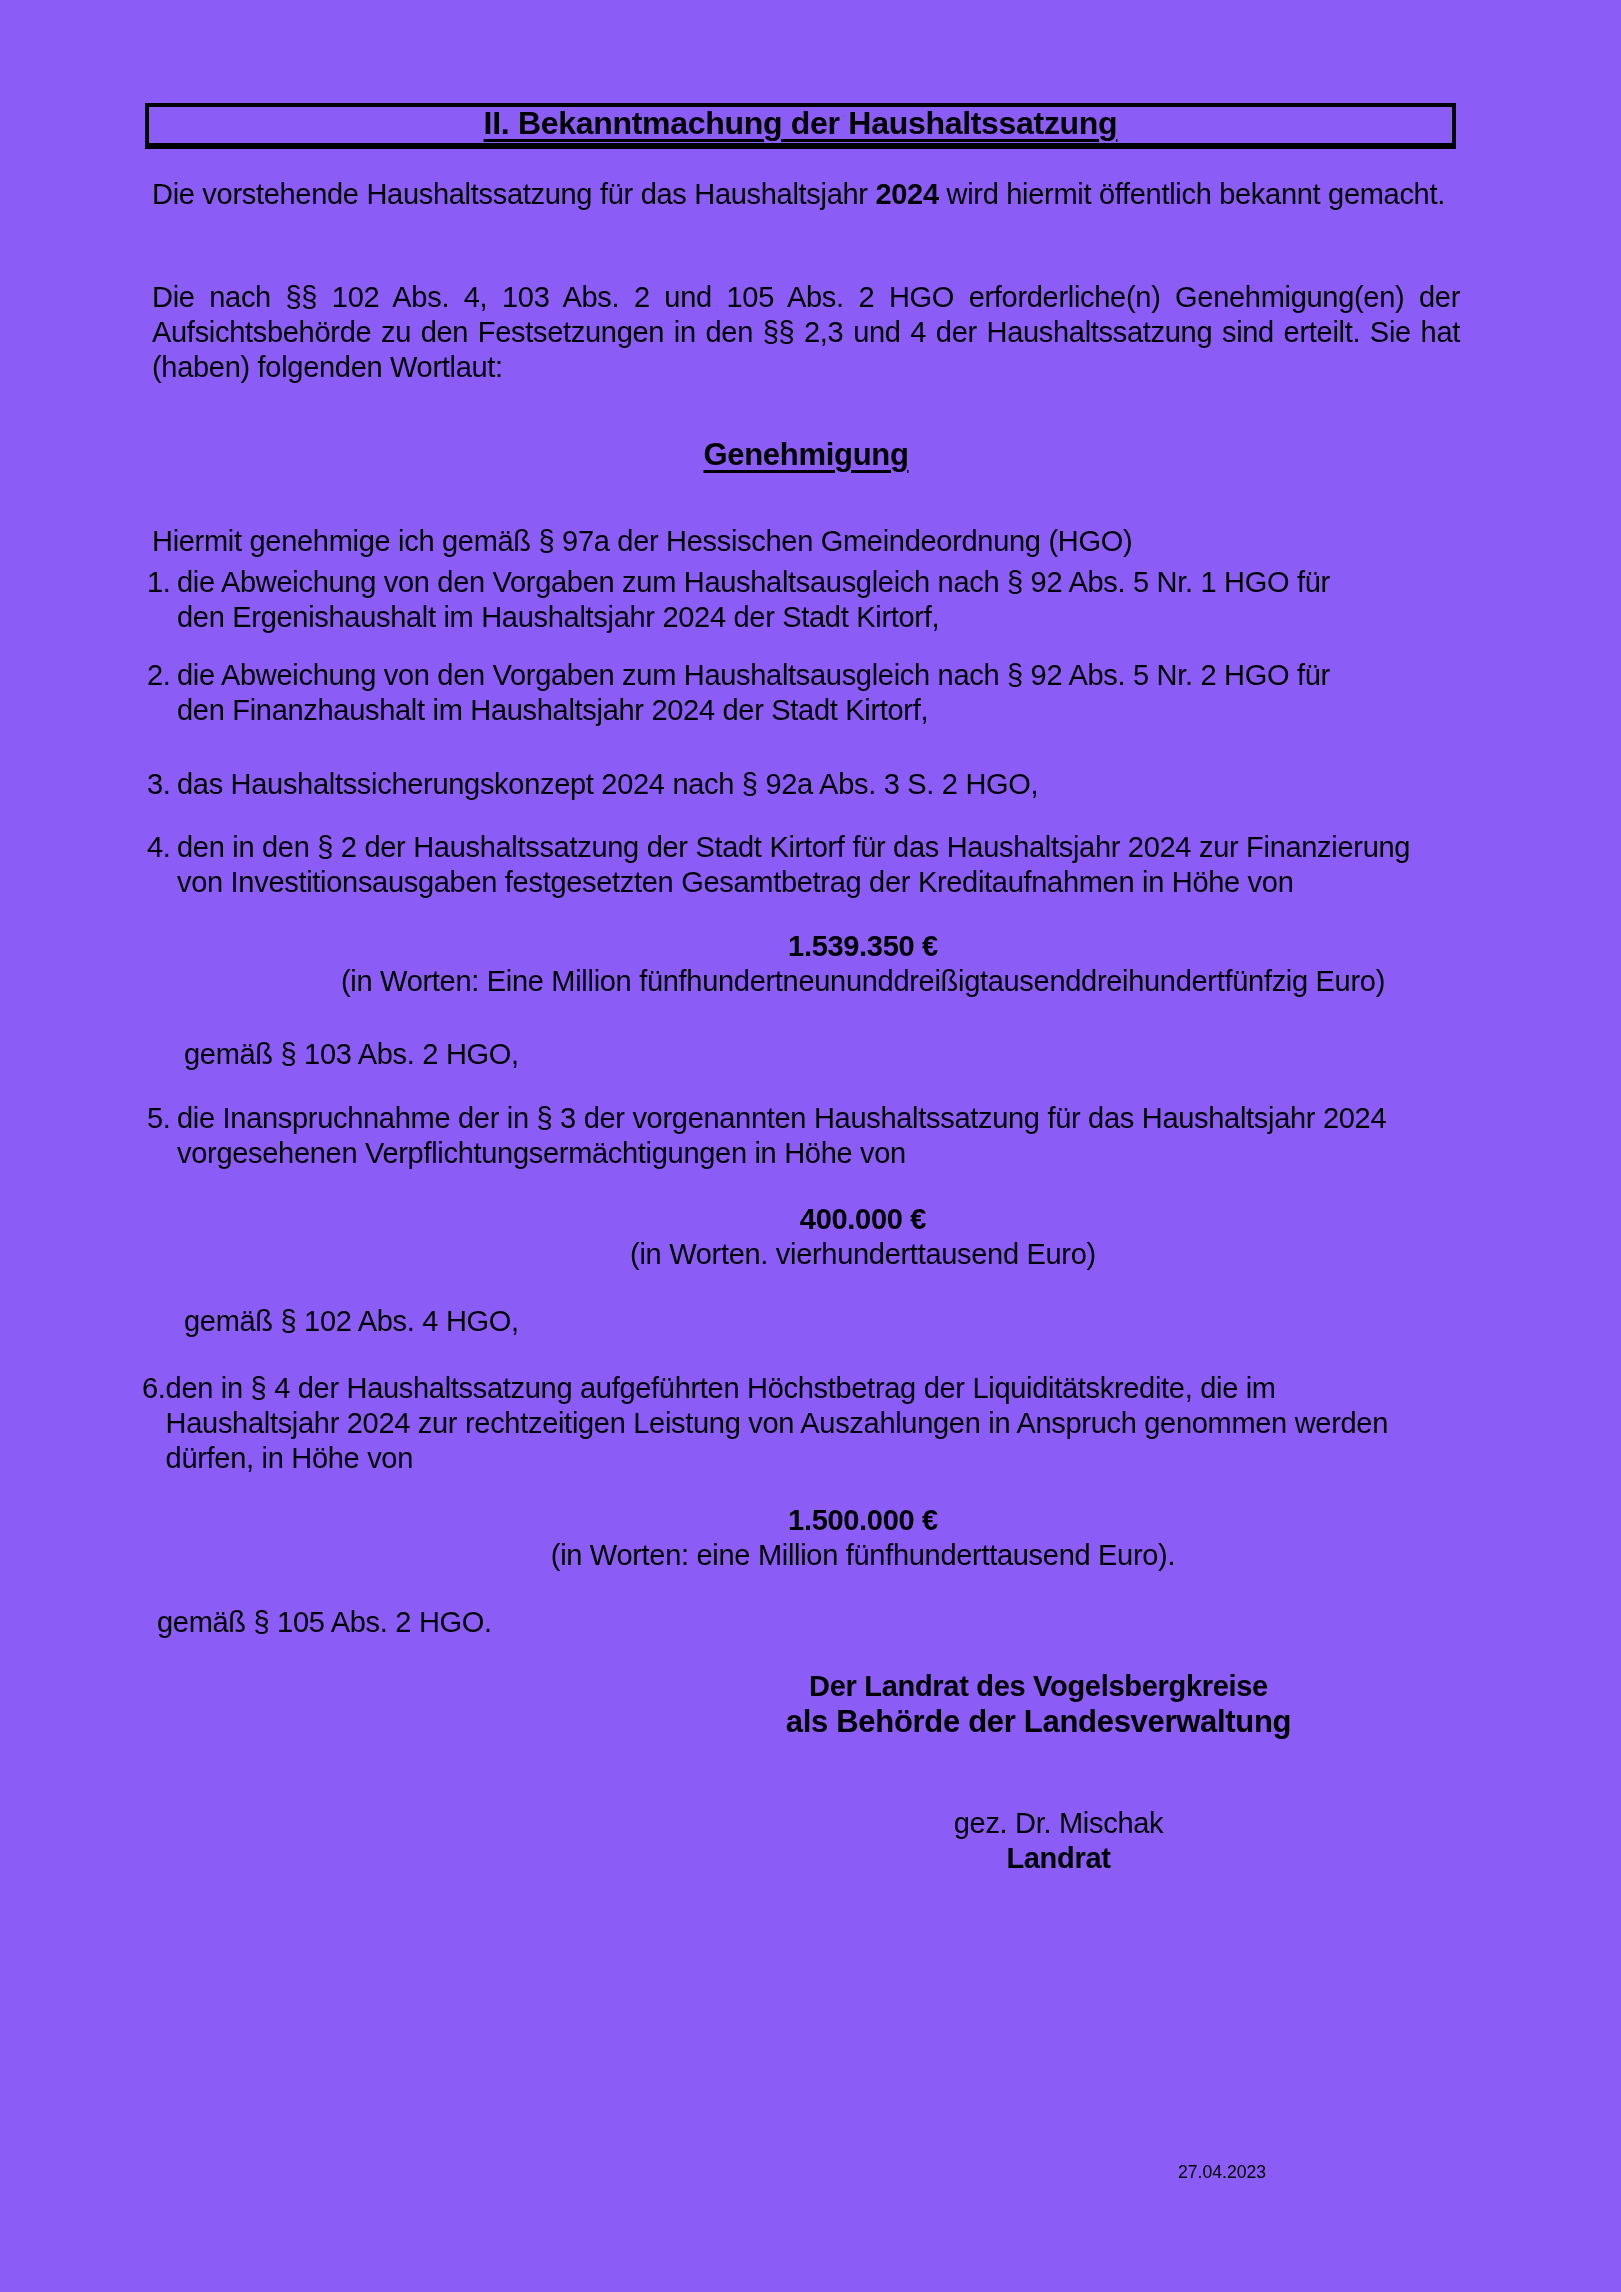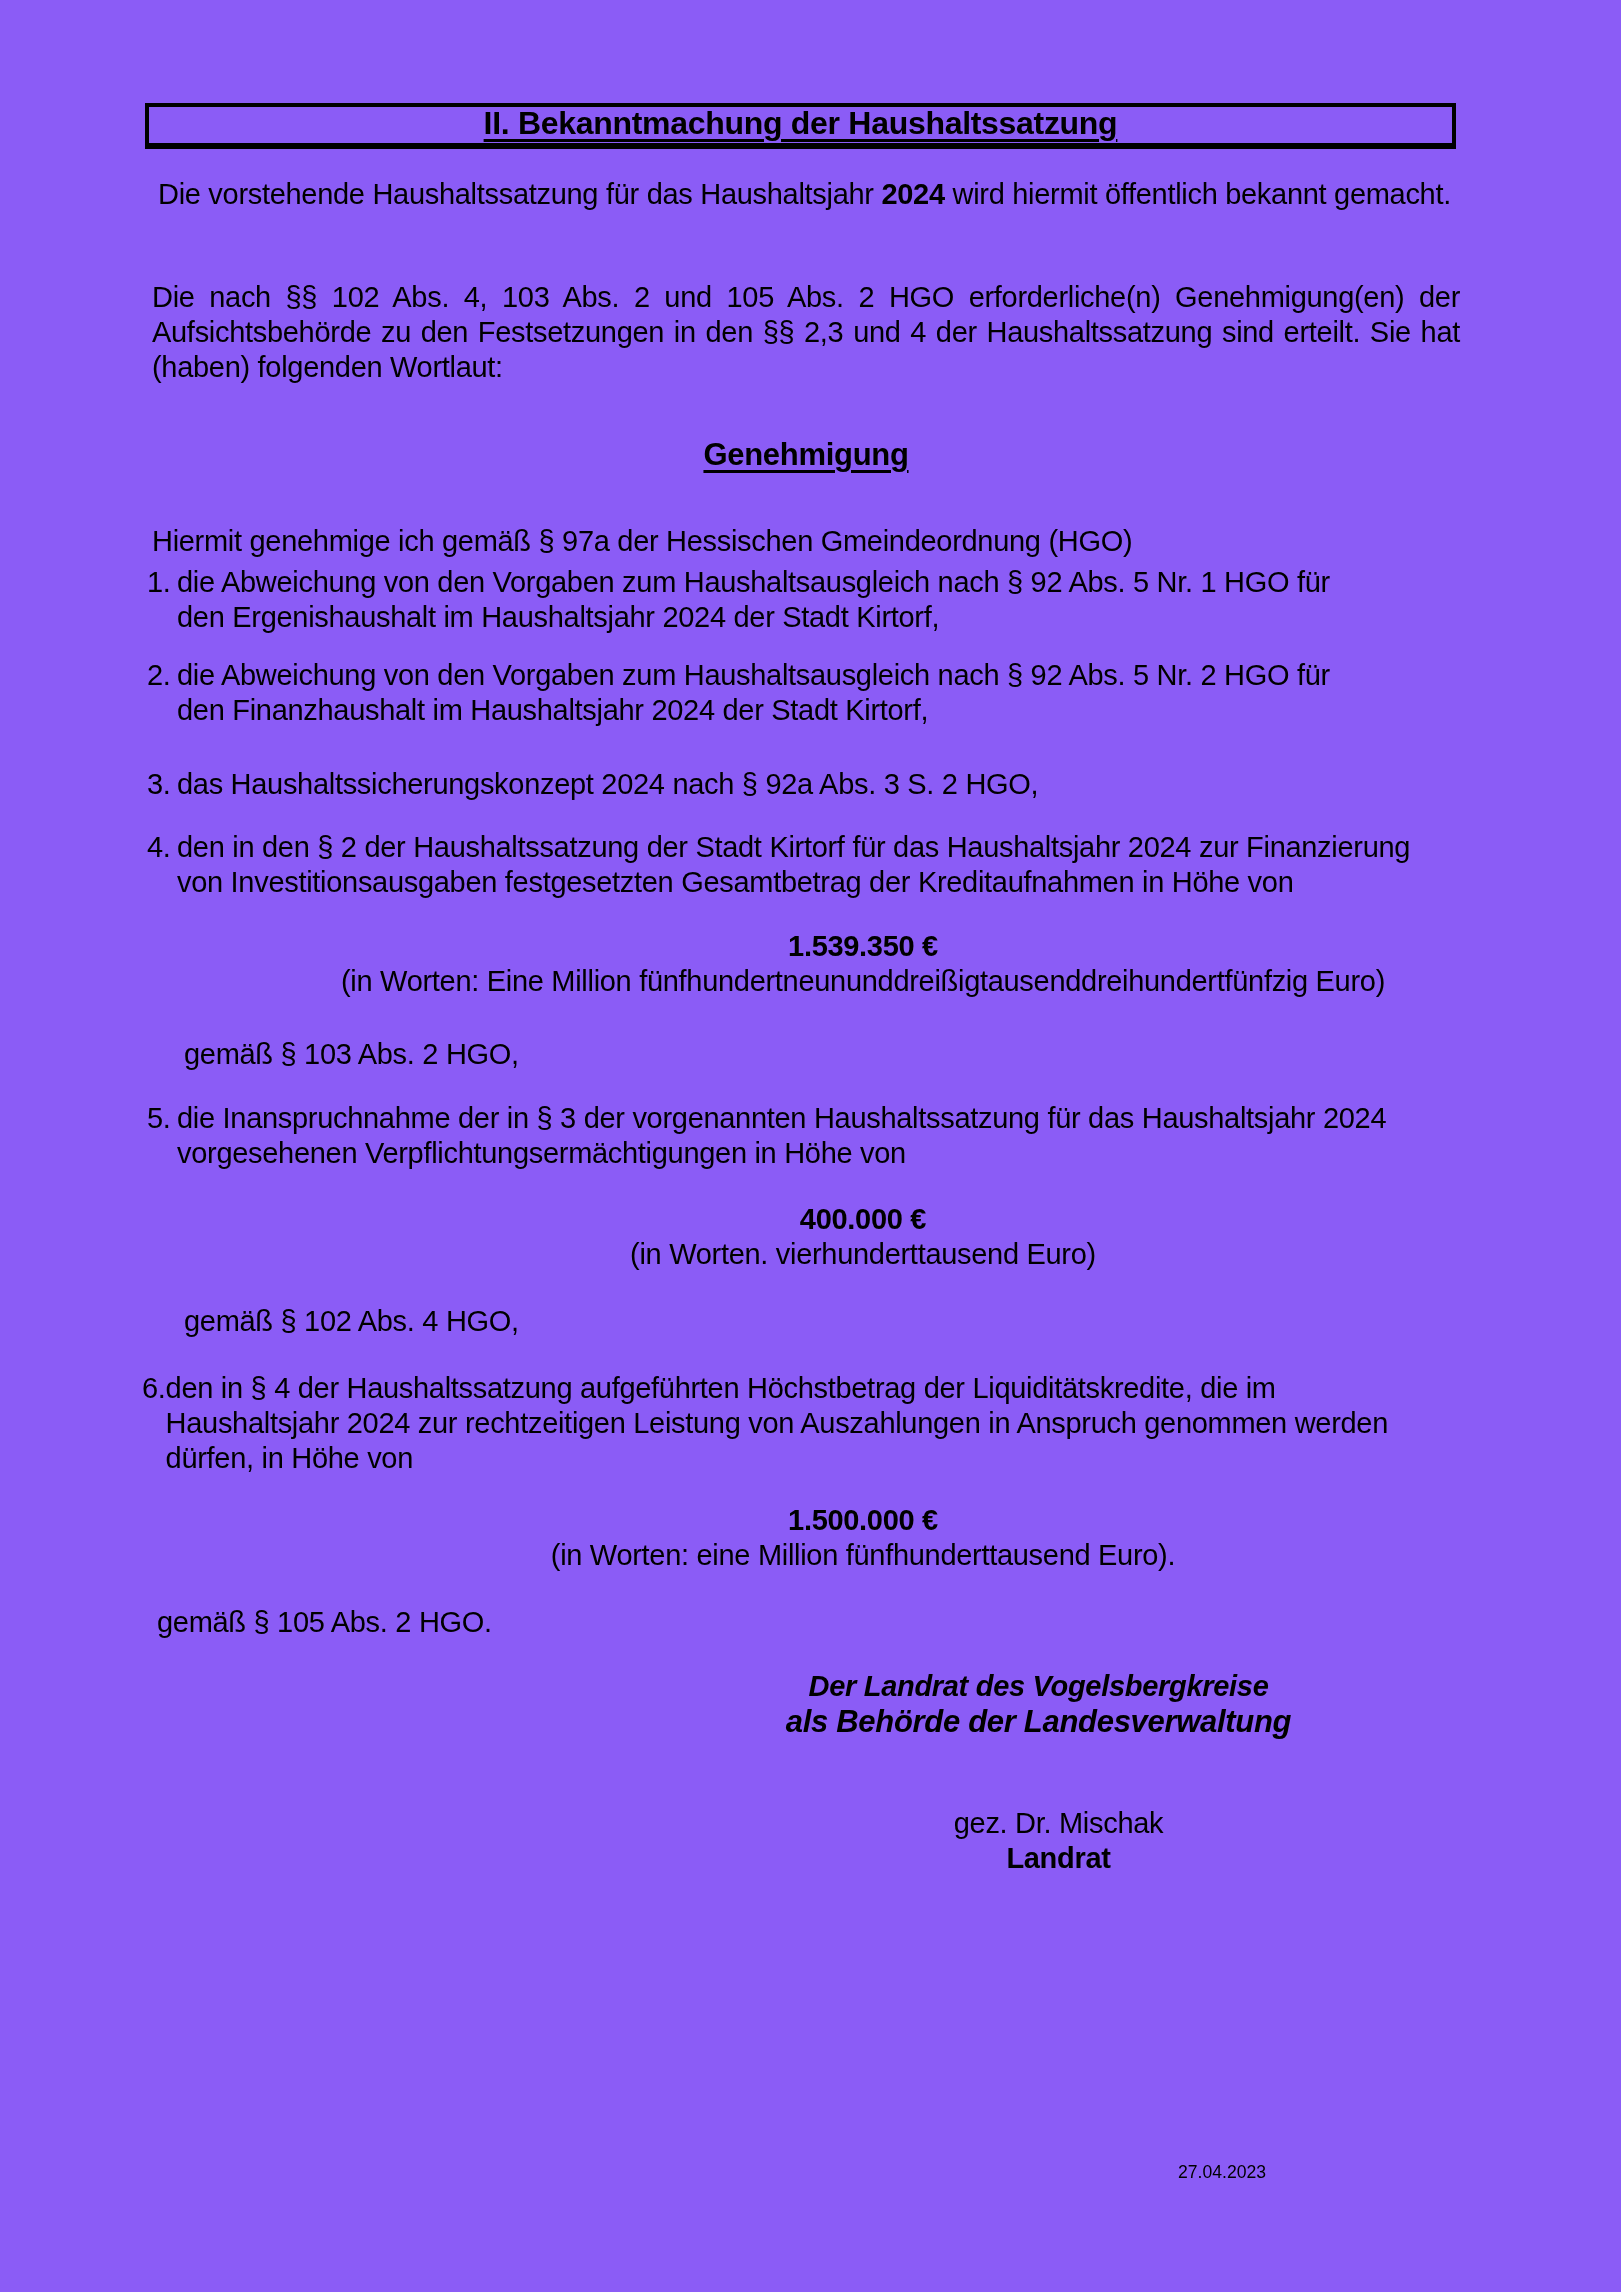--- a/index.html
+++ b/index.html
@@ -28,21 +28,21 @@
   }
   .title-box .t {
     font-weight: bold;
     font-size: 32px;
     line-height: 33px;
     text-decoration: underline;
     text-decoration-thickness: 2.9px;
     text-underline-offset: 4.9px;
   }
 
-  .p1 { top: 177px; left: 152px; width: 1372px; white-space: nowrap; margin-left: 6px; }
+  .p1 { top: 177px; left: 152px; width: 1372px; white-space: nowrap; }
 
   .p2 { top: 280px; left: 152px; width: 1308px; }
   .p2 .jline { text-align: justify; text-align-last: justify; text-justify: inter-word; }
 
   .heading {
     top: 421px; left: 152px; width: 1308px;
     text-align: center; font-weight: bold; font-size: 31px;
     text-decoration: underline; text-decoration-thickness: 2.9px; text-underline-offset: 4.9px; margin-top: 16px;
   }
 
@@ -63,21 +63,21 @@
   .amount .val { font-weight: bold; }
   #amt1 { top: 929px; }
   #amt2 { top: 1202px; }
   #amt3 { top: 1503px; }
 
   .ref { white-space: pre; text-align: right; }
   #ref1 { top: 1037px; left: 184px; }
   #ref2 { top: 1304px; left: 184px; }
   #ref3 { top: 1605px; left: 157px; }
 
-  .sig1 { top: 1669px; left: 617px; width: 843px; text-align: center; font-weight: bold; font-style: italic; }
+  .sig1 { top: 1669px; left: 617px; width: 843px; text-align: center; font-weight: bold; }
   .sig1 .sub { font-size: 31px; }
   .sig2 { top: 1806px; left: 637px; width: 843px; text-align: center; }
   .sig2 .role { font-weight: bold; }
 
   .date {
     top: 2162px; left: 1178px; width: 294px;
     text-align: left; font-size: 17.6px; line-height: 21.6px; letter-spacing: 0;
   }
 </style>
 </head>

